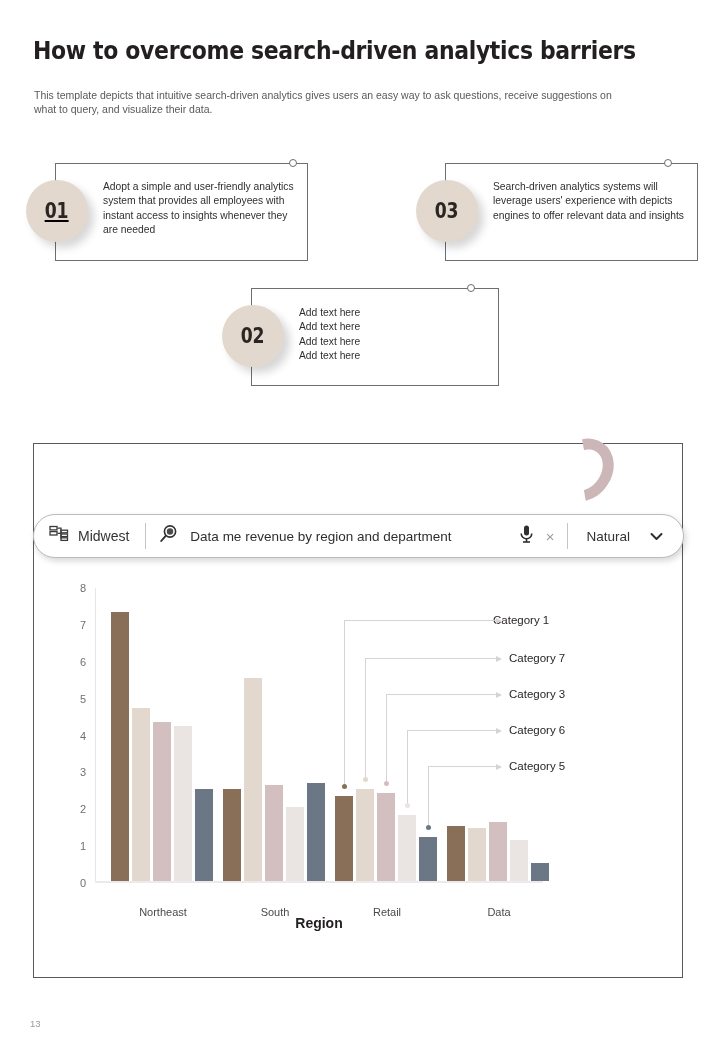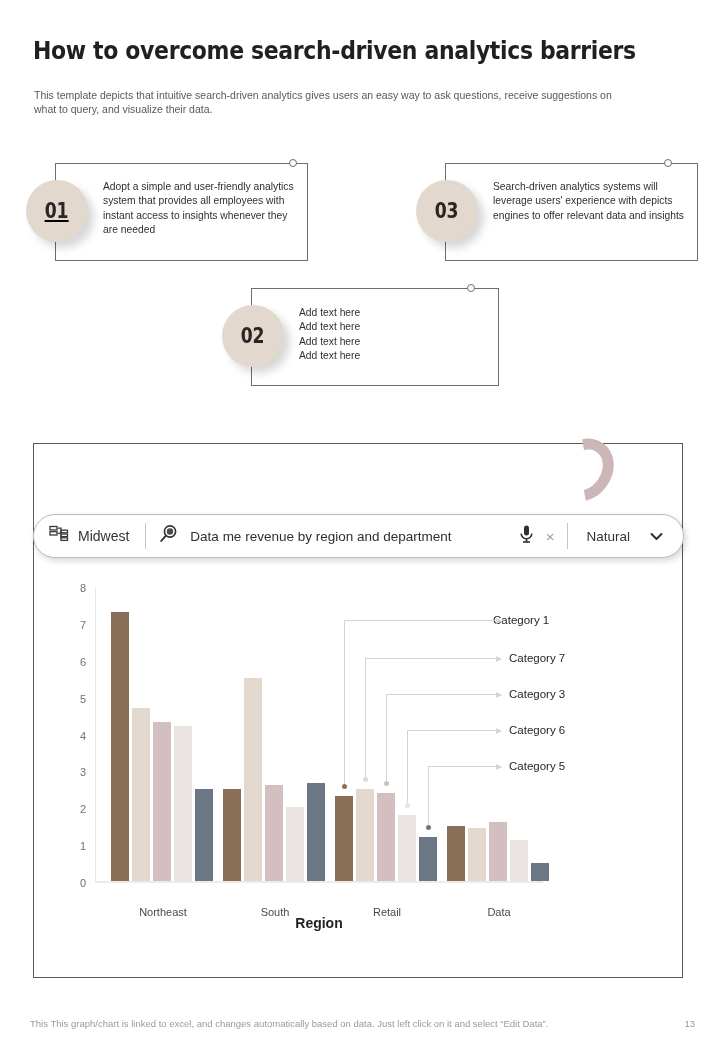--- a/index.html
+++ b/index.html
@@ -301,17 +301,16 @@
         <div class="conn-dot" style="left: 372px; top: 232.625px; background: rgb(234, 228, 227);"></div>
         <div class="legend-item" style="left: 476px; top: 190px;">Category 5</div>
         <div class="connector" style="left: 395px; top: 196px; width: 1px; height: 58.75px; background: rgb(216, 211, 208);"></div>
         <div class="connector" style="left: 395px; top: 196px; width: 69px; height: 1px; background: rgb(216, 211, 208);"></div>
         <div class="arrow" style="left: 463px; top: 193.5px; border-left: 6px solid rgb(216, 211, 208);"></div>
         <div class="conn-dot" style="left: 393px; top: 254.75px; background: rgb(108, 119, 134);"></div>
       </div>
   </div>
 
   <div class="footer">
-    <span>This This graph/chart is linked to excel,  and changes automatically based on data. Just left click on it and select “Edit Data”.</span>
     <span>13</span>
   </div>
 
 </div>
 
 </body></html>

